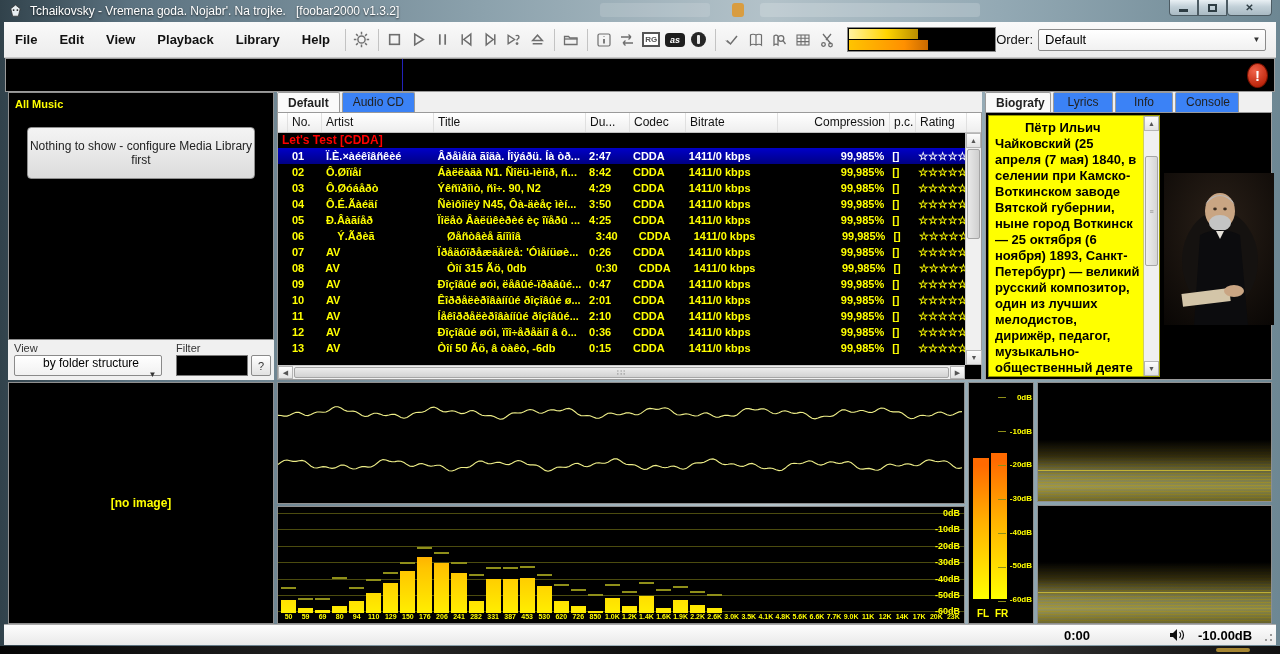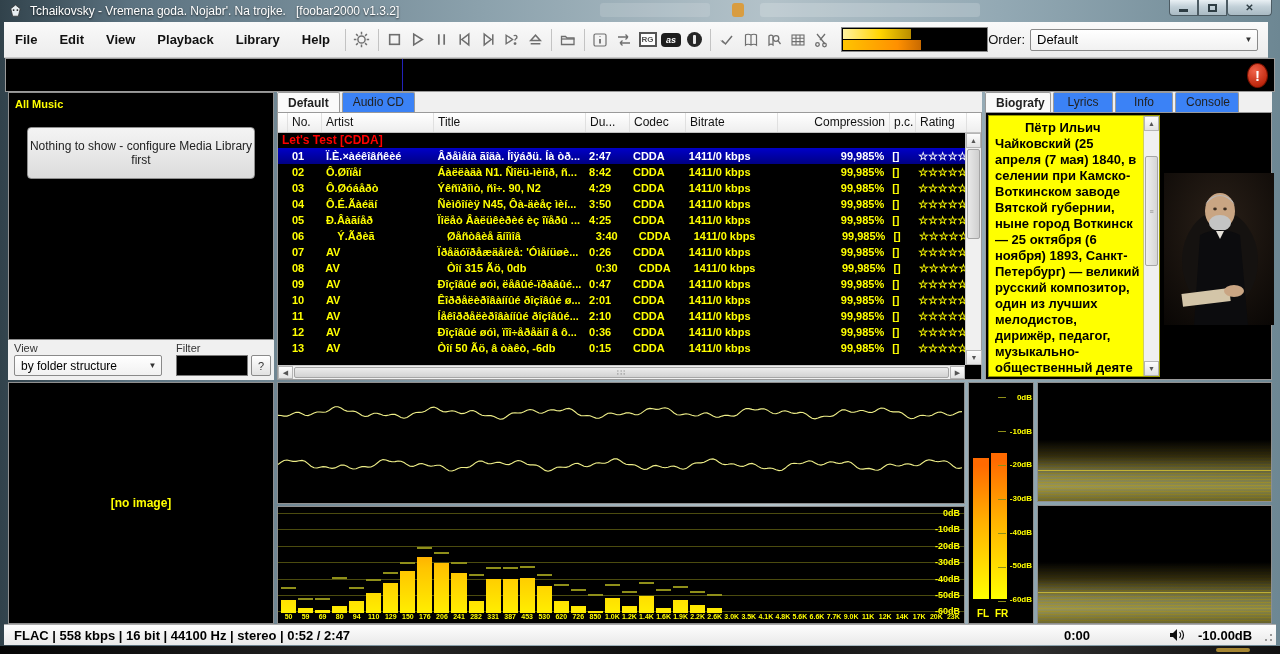--- a/index.html
+++ b/index.html
@@ -15,21 +15,21 @@
   .title-text { color:#fff; font-size:12px; margin-left:7px; text-shadow:0 1px 2px rgba(0,0,0,.7); white-space:pre; }
   .winbtns { position:absolute; right:8px; top:0; display:flex; }
   .winbtn { width:29px; height:16px; border:1px solid #4c5b63; border-top:none; background:linear-gradient(#e9f0f4,#c2d0d8 45%,#a9bac3);
     display:flex; align-items:center; justify-content:center; color:#2e3d44; font-size:10px; font-weight:bold; }
   .winbtn.close { width:45px; border-radius:0 0 4px 4px; }
   .winbtn.first { border-radius:0 0 0 4px; }
   .glyph-min { width:9px; height:3px; background:#2e3d44; margin-top:6px; }
   .glyph-max { width:9px; height:8px; border:2px solid #2e3d44; }
 
   
-  .menurow { position:absolute; left:4px; right:12px; top:22px; height:36px; background:linear-gradient(#fafafa,#ececec);
+  .menurow { position:absolute; left:4px; right:4px; top:22px; height:36px; background:linear-gradient(#fafafa,#ececec);
     border-bottom:1px solid #c8c8c8; display:flex; align-items:center; }
   .menu-item { padding:4px 11px; font-size:13px; font-weight:bold; color:#111; cursor:default; }
   .tb-sep { width:1px; height:22px; background:#c3c3c3; margin:0 4px; }
   .tb-btn { width:24px; height:24px; display:flex; align-items:center; justify-content:center; }
   .tb-btn svg { display:block; }
   .badge-rg { width:18px; height:15px; border:2px solid #555; color:#555; font-size:8px; font-weight:bold;
     display:flex; align-items:center; justify-content:center; background:#fff; }
   .badge-as { width:20px; height:14px; border-radius:4px; background:#1d1d1d; color:#fff; font-size:9px; font-style:italic;
     font-weight:bold; display:flex; align-items:center; justify-content:center; }
   .badge-circle { width:15px; height:15px; border-radius:50%; background:#262626; display:flex; align-items:center; justify-content:center; }
@@ -51,21 +51,21 @@
   .err-btn { position:absolute; right:6px; top:4px; width:21px; height:25px; border-radius:50%;
     background:radial-gradient(circle at 35% 30%, #f0634a, #c22a10 70%, #8e1503); border:1px solid #7a1200;
     color:#fff; font-weight:bold; font-size:15px; display:flex; align-items:center; justify-content:center; }
   .left-panel  { position:absolute; left:8px;  top:92px; width:266px; height:248px; background:#000; border:1px solid #8f8f8f; }
   .ml-header { color:#ffff00; font-size:11px; font-weight:bold; padding:5px 6px; }
   .ml-empty { display:block; margin:12px auto 0; width:228px; height:52px; border:1px solid #8f8f8f; border-radius:4px;
     background:linear-gradient(#f4f4f4,#dcdcdc); font-size:12px; color:#222; font-family:"Liberation Sans",sans-serif; }
   .ml-controls { position:absolute; left:8px; top:340px; width:266px; height:40px; background:#f0f0f0; display:flex; padding:2px 6px 4px; }
   .ctl-col { display:flex; flex-direction:column; }
   .ctl-label { font-size:11px; color:#333; margin-bottom:1px; }
-  .combo.view { width:148px; height:21px; font-size:12px; }
+  .combo.view { width:148px; height:21px; font-size:12px;flex-direction:column; }
   .filter-row { display:flex; }
   .filter-input { width:72px; height:21px; background:#000; color:#ffff00; border:1px solid #7a7a7a; font-size:11px; padding:0 3px; }
   .help-btn { width:20px; height:21px; margin-left:3px; border:1px solid #8a8a8a; border-radius:2px;
     background:linear-gradient(#fff,#e2e2e2); font-size:11px; color:#333; display:flex; align-items:center; justify-content:center; }
 
   
   .playlist { position:absolute; left:277px; top:92px; width:705px; height:288px; background:#f0f0f0; }
   .pl-tabs { height:20px; display:flex; align-items:flex-end; }
   .tab { padding:2px 10px 3px; font-size:12px; border:1px solid #9a9a9a; border-bottom:none; background:#3b82f6; color:#222;
     margin-right:2px; border-radius:2px 2px 0 0; }
@@ -783,21 +783,20 @@
       <div class="vu-tick" style="top: calc(184px);"></div>
       <div class="vu-tick" style="top: calc(218px);"></div>
     </div>
 
   <div class="spectro-panel">
     <div class="spectro-half"></div>
     <div class="spectro-half"></div>
   </div>
 
   <div class="statusbar">
-    <span class="sb-left">FLAC | 558 kbps | 16 bit | 44100 Hz | stereo | 0:52 / 2:47</span>
     <span class="sb-time">0:00</span>
     <span class="sb-vol">
       <svg width="16" height="14" viewBox="0 0 16 14">
         <path d="M1 5h3l4-4v12l-4-4H1z" fill="#111"></path>
         <path d="M10.5 4.2a4 4 0 010 5.6M12.6 2.4a6.5 6.5 0 010 9.2" stroke="#111" stroke-width="1.2" fill="none"></path>
       </svg>
       <span>-10.00dB</span>
     </span>
     <div class="grip"></div>
   </div>

